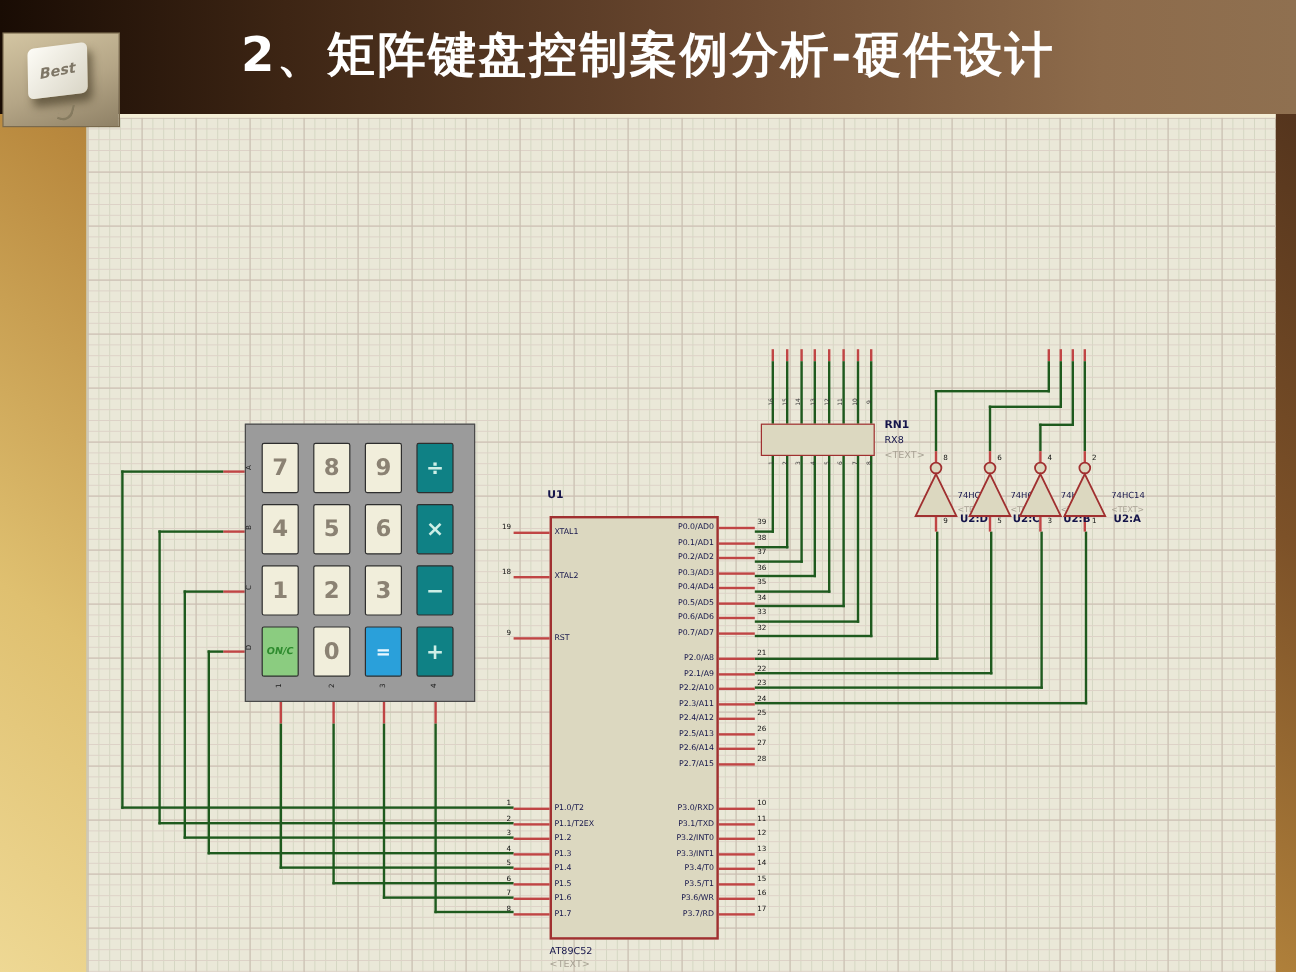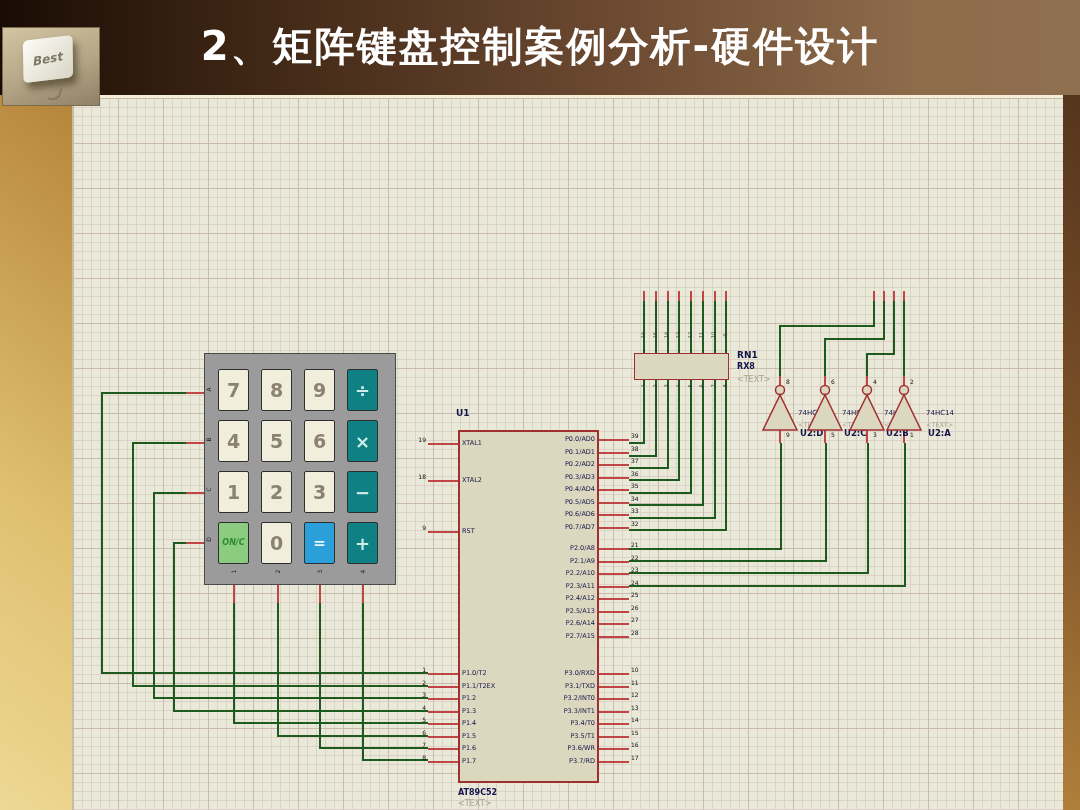--- a/index.html
+++ b/index.html
@@ -48,21 +48,21 @@
   .dmid{position:absolute;left:18px;top:53px;width:30px;height:7px;background:#771111;}
   .ddp{position:absolute;left:58px;top:98px;width:4px;height:4px;background:#5a0808;}
   .dlegend{position:absolute;font-size:8px;color:#1c1c1c;letter-spacing:2.5px;font-weight:bold;}
   
   .rn-box{position:absolute;left:561px;top:255px;width:95px;height:27px;background:#dcd8c0;border:1.5px solid #a03030;box-sizing:border-box;}
   .rn-nums{position:absolute;left:564px;display:flex;}
   .rn-nums span{width:11.7px;font-size:5px;color:#333;transform:rotate(-90deg);text-align:center;}
   
   .mcu-box{position:absolute;left:385px;top:332px;width:141px;height:353px;background:#dcd8c0;border:2px solid #a03030;box-sizing:border-box;}
   .reflab{position:absolute;font-size:9px;font-weight:bold;color:#14144a;}
-  .partlab{position:absolute;font-size:8px;font-weight:bold;color:#14144a;}
+  .partlab{position:absolute;font-size:8px;font-weight:normal;color:#14144a;}
   .phlab{position:absolute;font-size:8px;color:#a8a294;}
   .pingroup{position:absolute;left:341px;}
   .pingroup-r{position:absolute;left:390px;width:182px;}
   .lrow{position:relative;height:12.5px;width:220px;}
   .lrow .n{position:absolute;left:0;top:-1px;width:12px;text-align:right;font-size:6px;color:#111;}
   .lrow .st{position:absolute;left:14px;top:6px;width:30px;height:2px;background:#c04545;}
   .lrow .nm{position:absolute;left:48px;top:2px;font-size:6.5px;color:#14144a;white-space:nowrap;}
   .rrow{position:relative;height:12.5px;width:182px;}
   .rrow .nm{position:absolute;right:50px;top:2px;font-size:6.5px;color:#14144a;white-space:nowrap;}
   .rrow .st{position:absolute;left:136px;top:6px;width:30px;height:2px;background:#c04545;}

